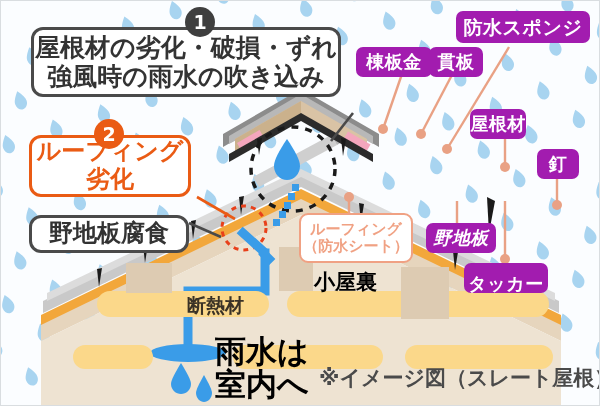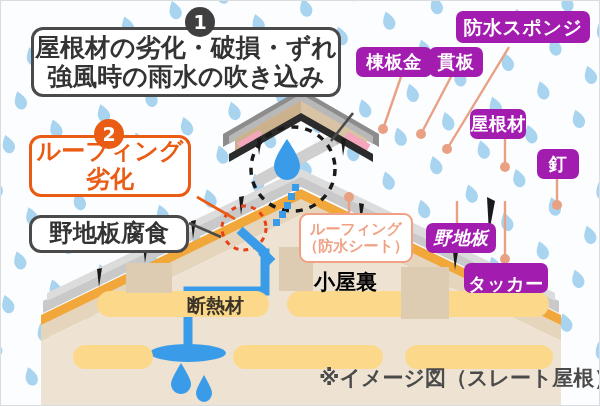--- a/index.html
+++ b/index.html
@@ -510,18 +510,22 @@
   </div>
 
   <div class="plain" style="left:313px;top:270px;font-size:21px;">
     <span>小屋裏</span>
   </div>
 
   <div class="ins-label" style="left:186px;top:292px;font-size:19px;">
     <span>断熱材</span>
   </div>
 
+  <div class="plain" style="left:214px;top:334px;font-size:31px;line-height:1.08;">
+    <div>雨水は</div>
+    <div>室内へ</div>
+  </div>
 
   <div class="note" style="left:318px;top:363px;font-size:21px;">
     <span>※イメージ図（スレート屋根）</span>
   </div>
 
 </div>
 
 </body></html>

